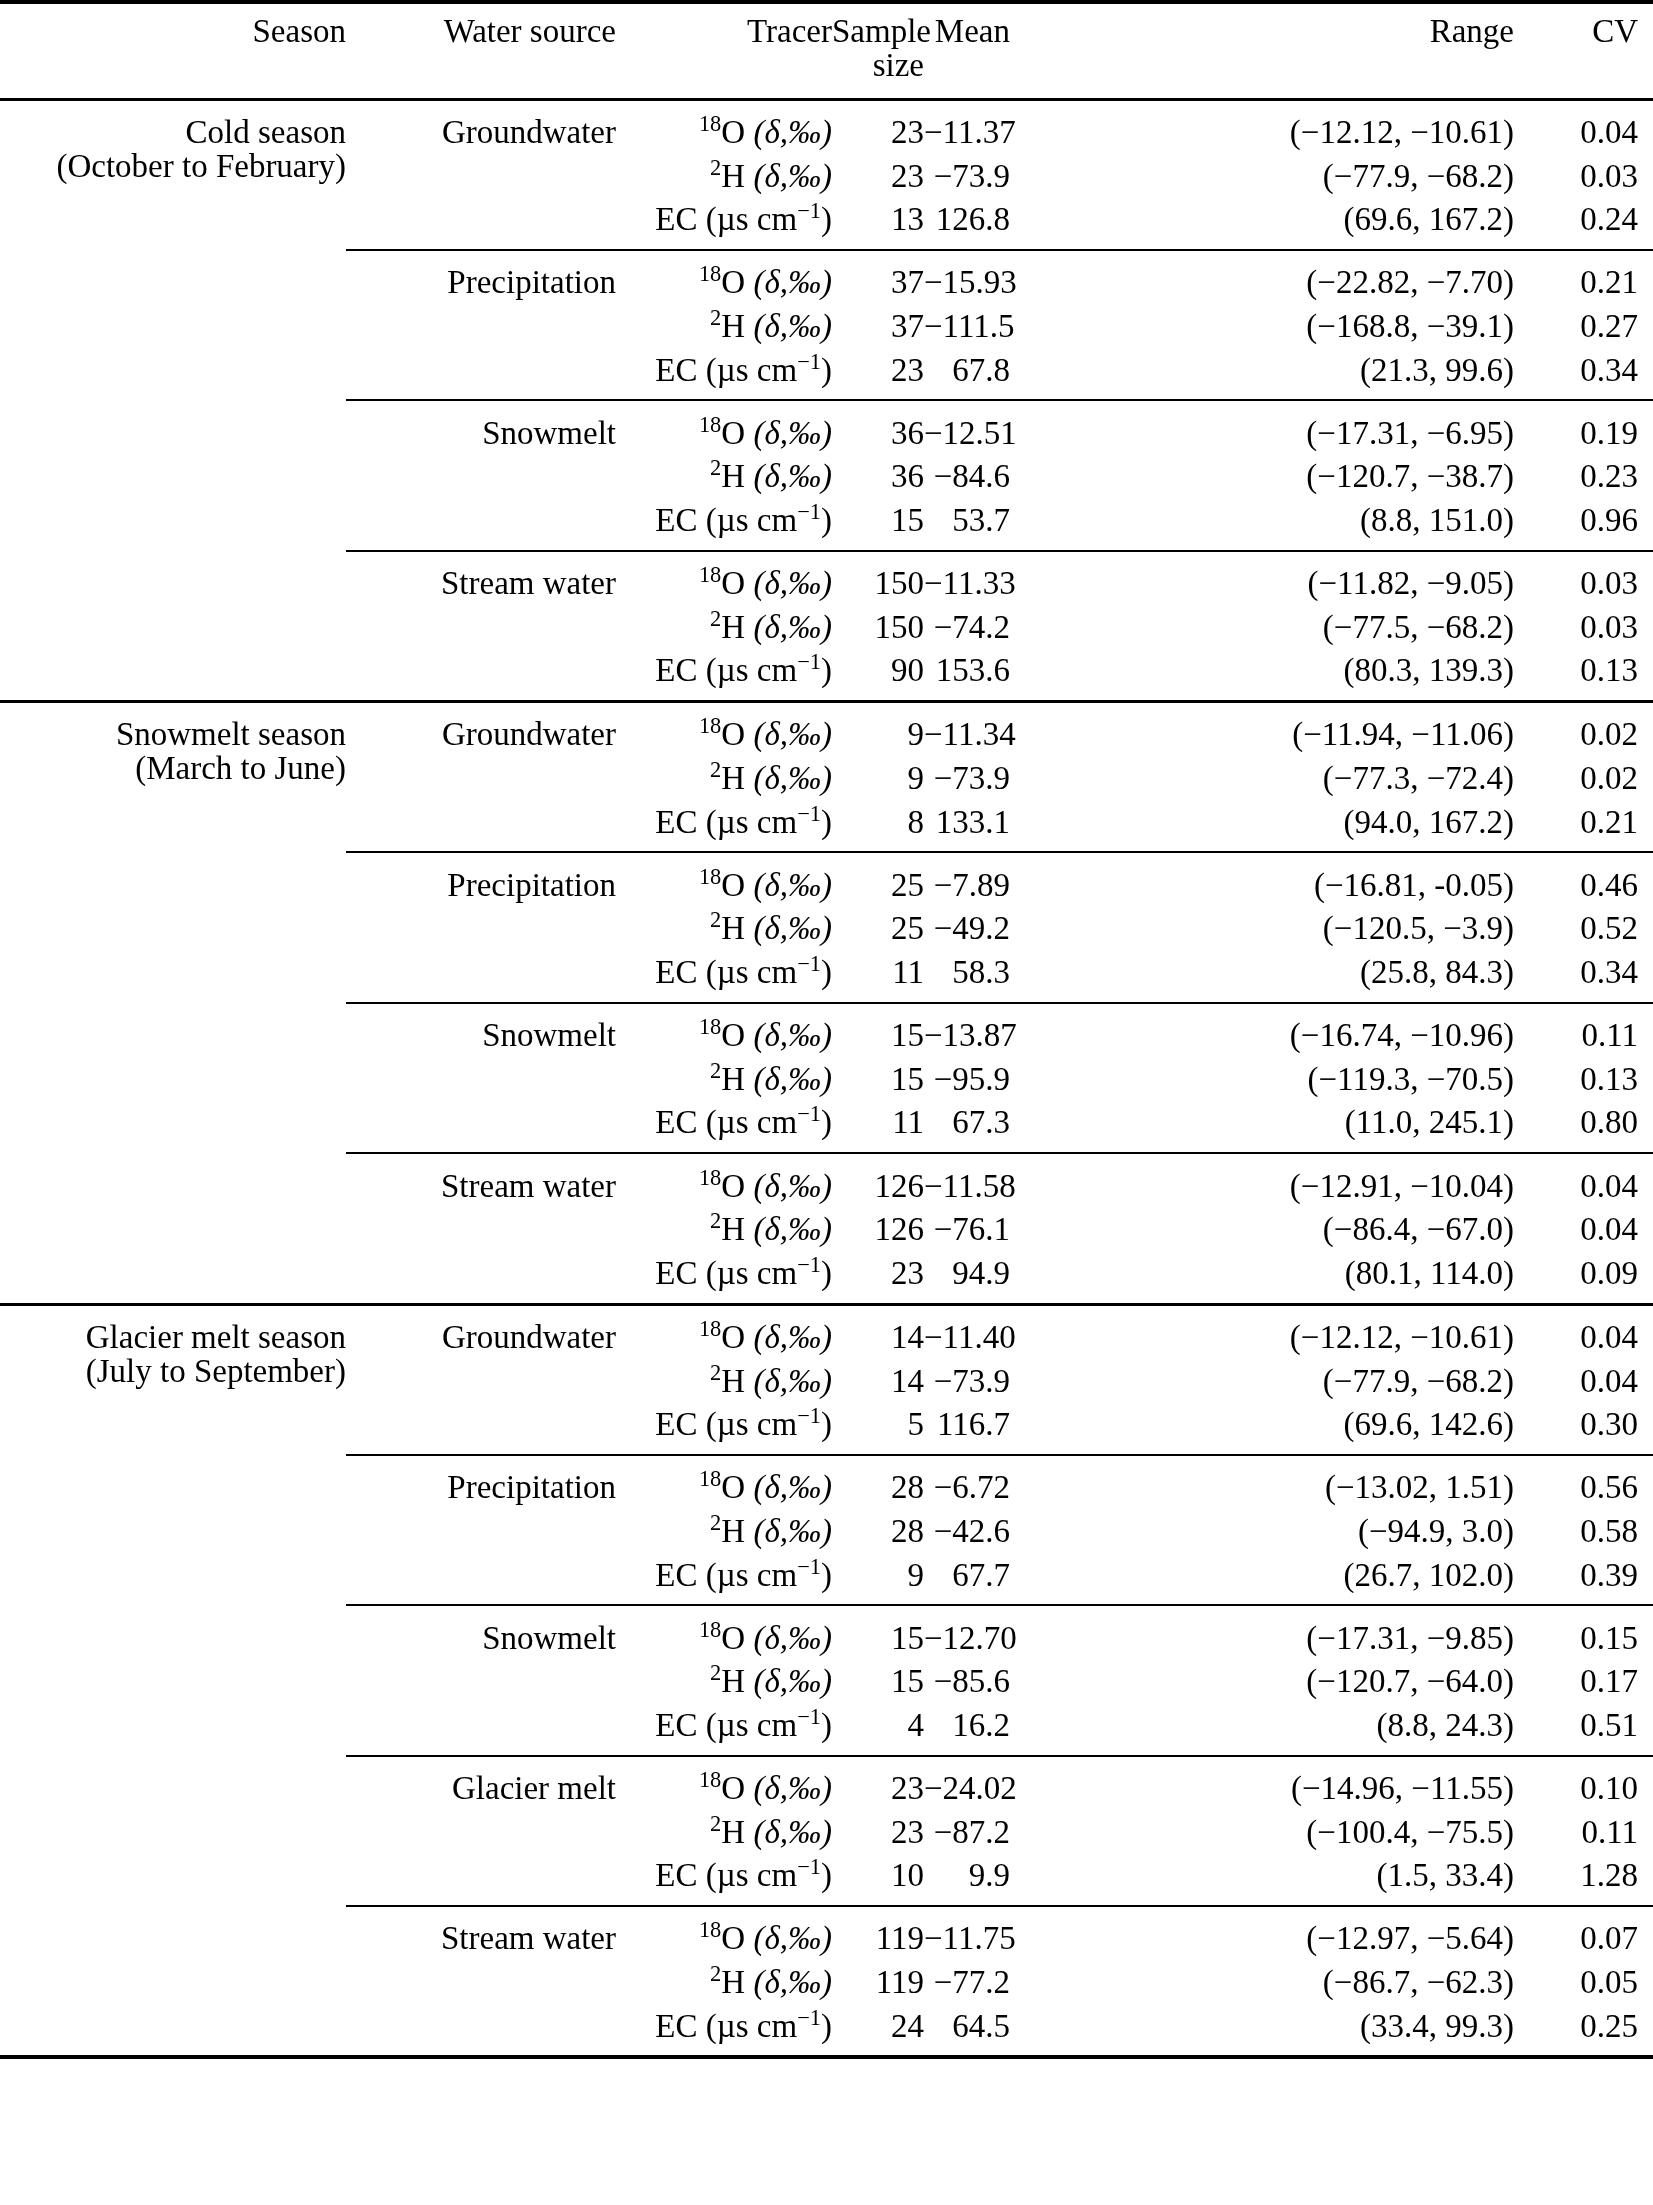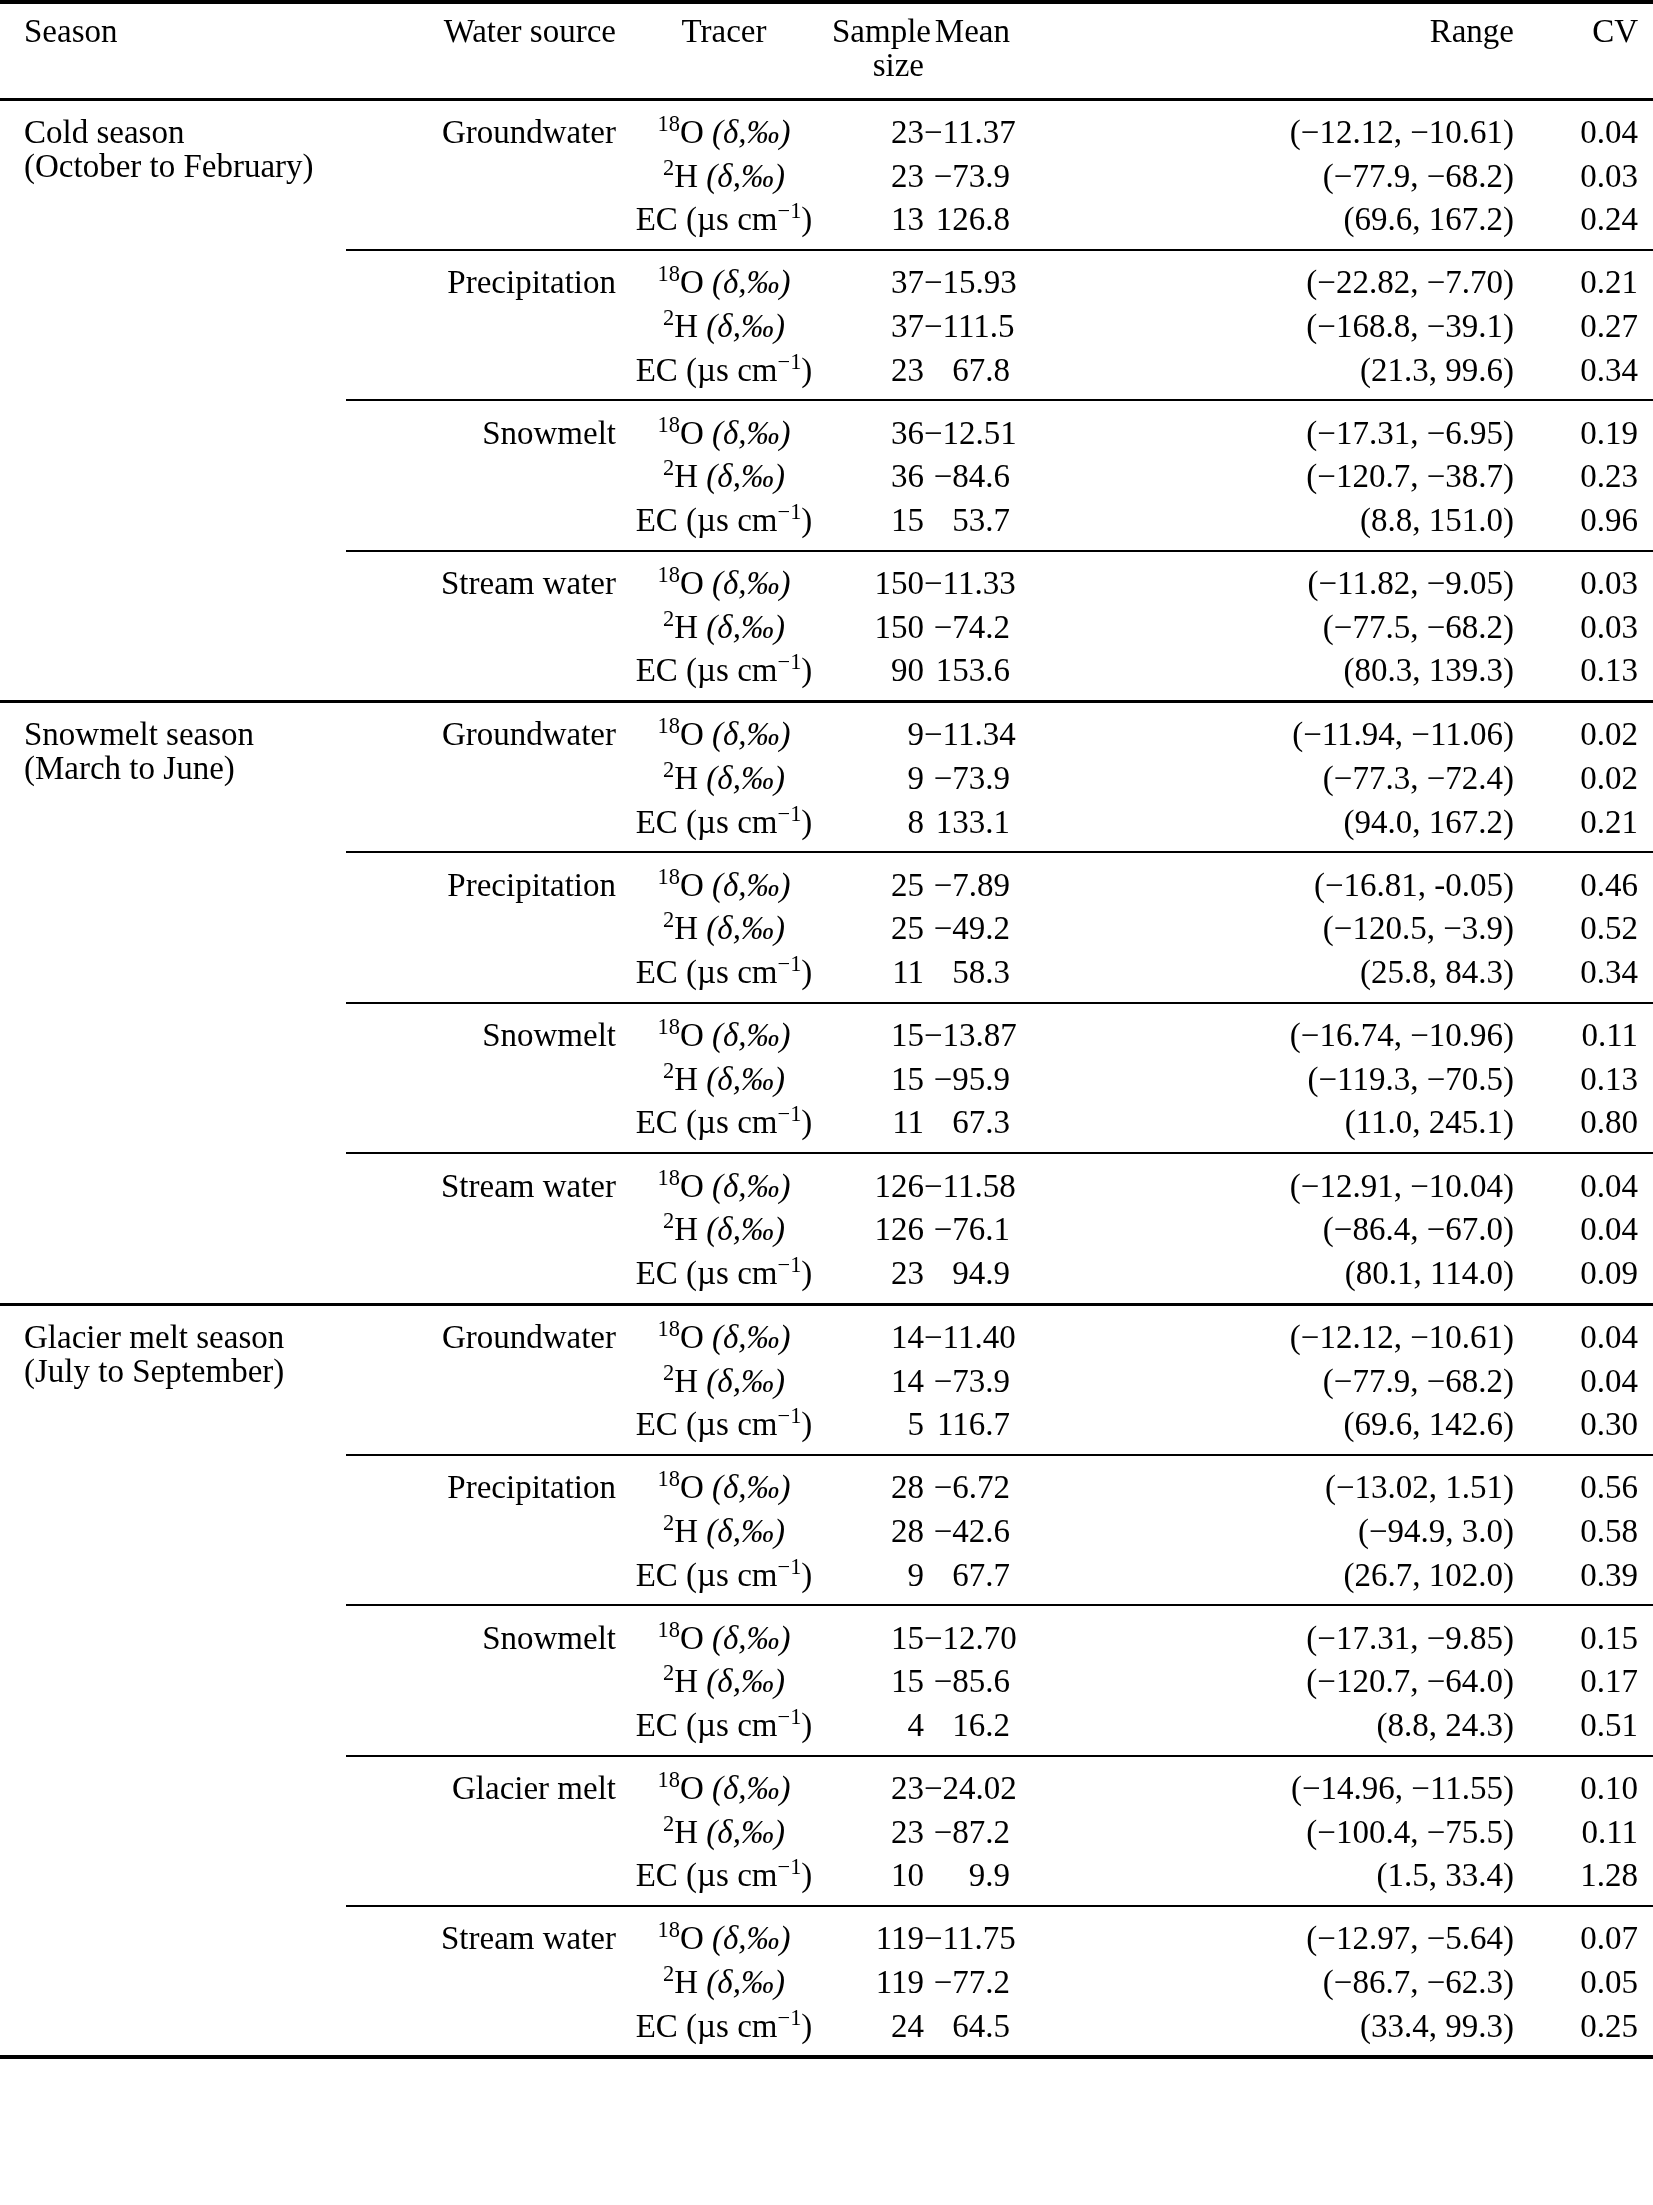--- a/index.html
+++ b/index.html
@@ -9,22 +9,22 @@
   .page{ width:1653px; }
   table{
     width:1653px; table-layout:fixed; border-collapse:collapse;
     border-top:4px solid #000; border-bottom:4px solid #000;
     font-size:33px; line-height:34px;
   }
   col.c-season{width:346px} col.c-source{width:270px} col.c-tracer{width:216px}
   col.c-n{width:92px} col.c-mean{width:86px} col.c-range{width:504px} col.c-cv{width:140px}
   th,td{ font-weight:normal; padding:4.8px 0; vertical-align:top; }
   thead th{ border-bottom:3.2px solid #000; padding-top:9.6px; padding-bottom:16px; }
-  .al{ text-align:center; } .ar{ text-align:right; }
-  .season-cell{ padding-left:24px; text-align:left; }
+  .al{ text-align:right; } .ar{ text-align:right; }
+  .season-cell{ padding-left:24px; text-align:right; }
   .source-cell{ padding-left:14.4px; text-align:right; }
   .cv-cell{ padding-right:16px; }
   .rule-season{ border-top:3.2px solid #000; }
   .rule-group{ border-top:2.4px solid #000;margin-top:16px; }
   .pad-top{ padding-top:14.4px; }
   .pad-bottom{ padding-bottom:12.8px; }
   sup{ font-size:68%; line-height:0; vertical-align:super; }
   i{ font-style:italic; }
   .season-sub{ }
 </style>

